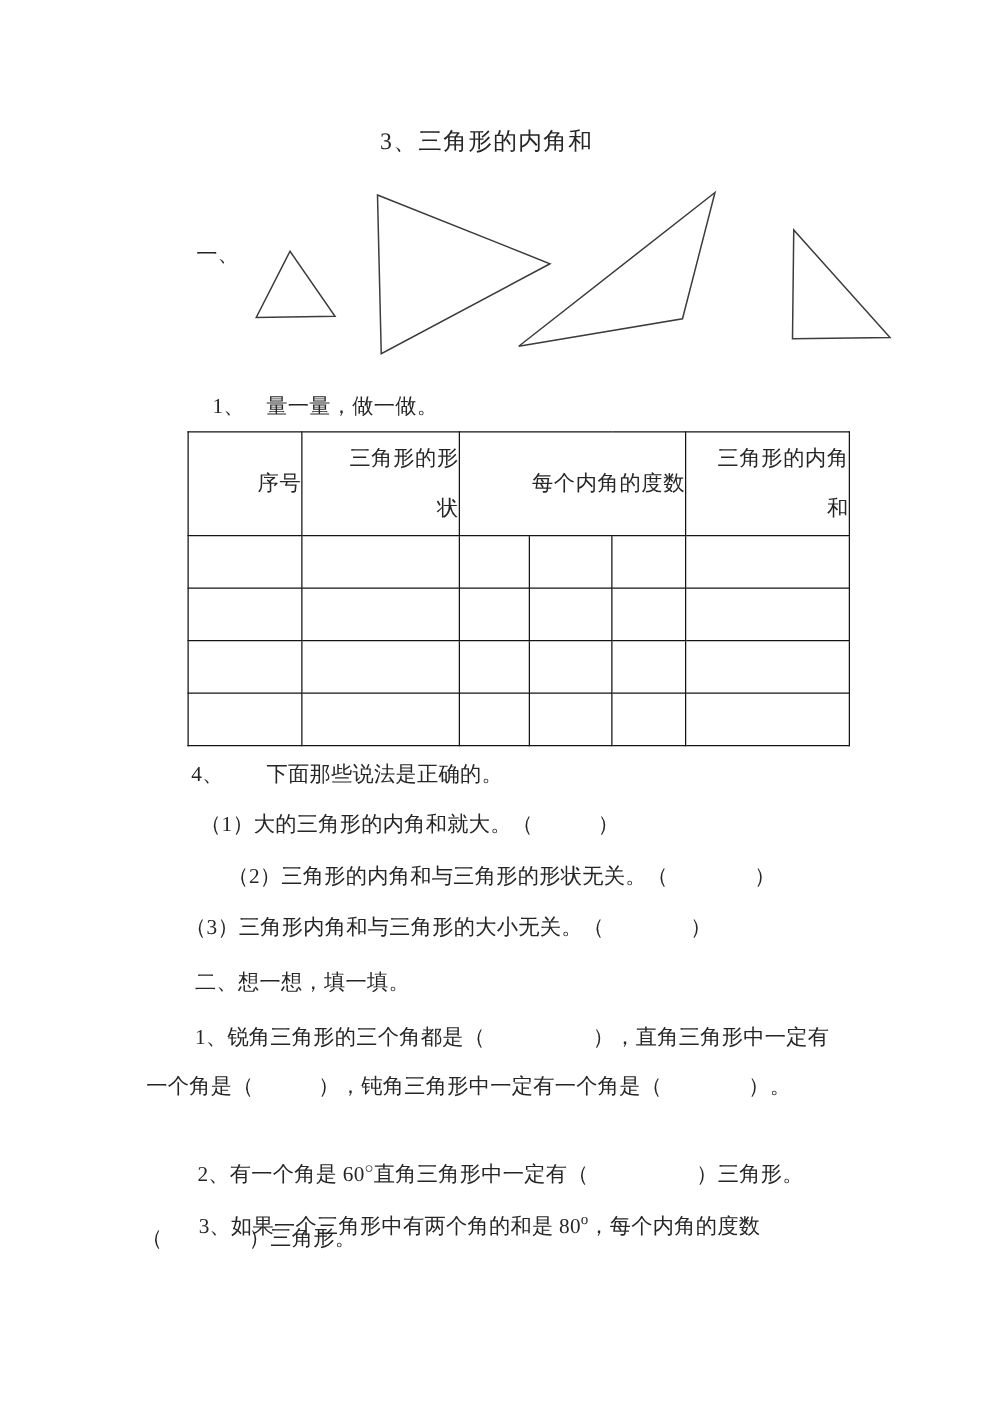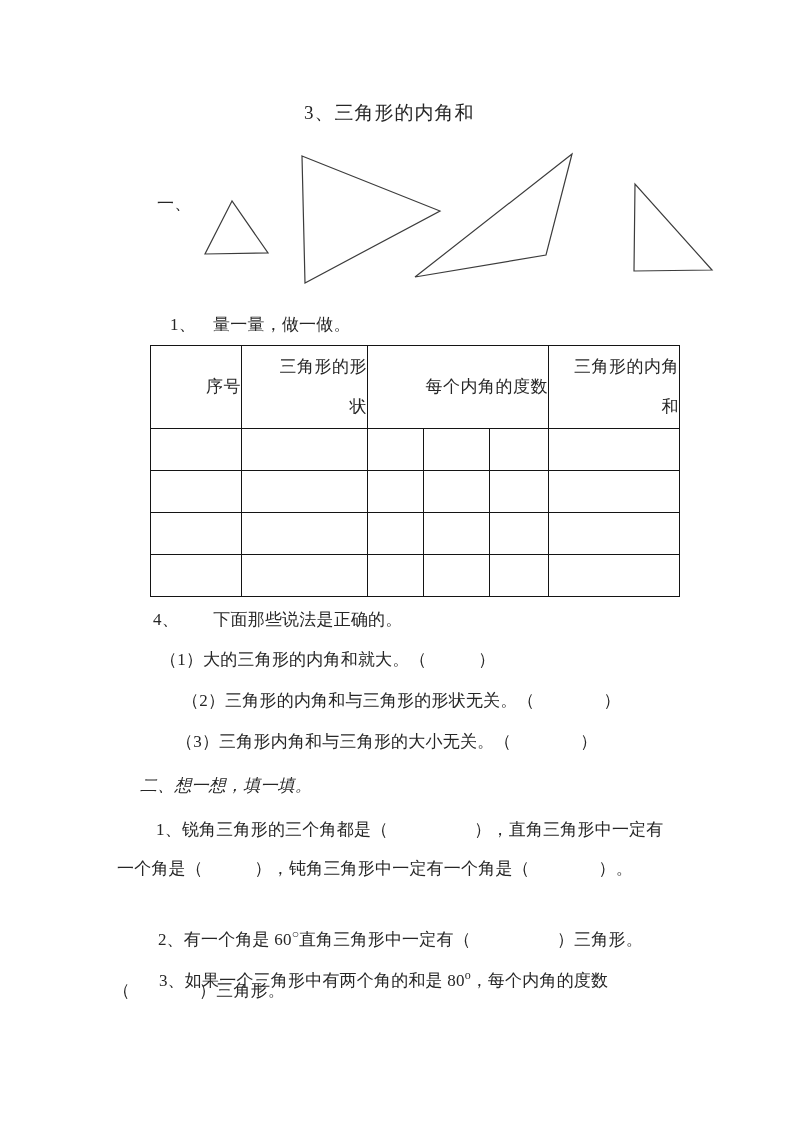--- a/index.html
+++ b/index.html
@@ -106,23 +106,23 @@
       <td></td>
         <td></td>
     </tr>
   </tbody>
 </table>
 
 <div class="abs txt" style="left:153px;top:608px;">4、　　下面那些说法是正确的。</div>
 
 <div class="abs txt" style="left:160px;top:648px;text-align:center;">（1）大的三角形的内角和就大。（　　　）</div>
 <div class="abs txt" style="left:160px;top:689px;margin-left:22px;">（2）三角形的内角和与三角形的形状无关。（　　　　）</div>
-<div class="abs txt" style="left:176px;top:730px;font-family:Liberation Serif, serif;">（3）三角形内角和与三角形的大小无关。（　　　　）</div>
+<div class="abs txt" style="left:148px;top:730px;font-family:Liberation Serif, serif;">（3）三角形内角和与三角形的大小无关。（　　　　）</div>
 
-<div class="abs txt" style="left:140px;top:774px;font-style:italic;">二、想一想，填一填。</div>
+<div class="abs txt" style="left:156px;top:774px;">二、想一想，填一填。</div>
 
 <div class="abs txt" style="left:156px;top:818px;">1、锐角三角形的三个角都是（　　　　　），直角三角形中一定有</div>
 <div class="abs txt" style="left:117px;top:857px;">一个角是（　　　），钝角三角形中一定有一个角是（　　　　）。</div>
 
 <div class="abs txt" style="left:149px;top:898px;">
   <span>2、有一个角是 60</span><span class="sup">○</span><span>直角三角形中一定有（　　　　　）三角形。</span>
 </div>
 
 <div class="abs txt" style="left:150px;top:939px;">
   <span>3、如果一个三角形中有两个角的和是 80</span><span class="sup">o</span><span>，每个内角的度数</span>

